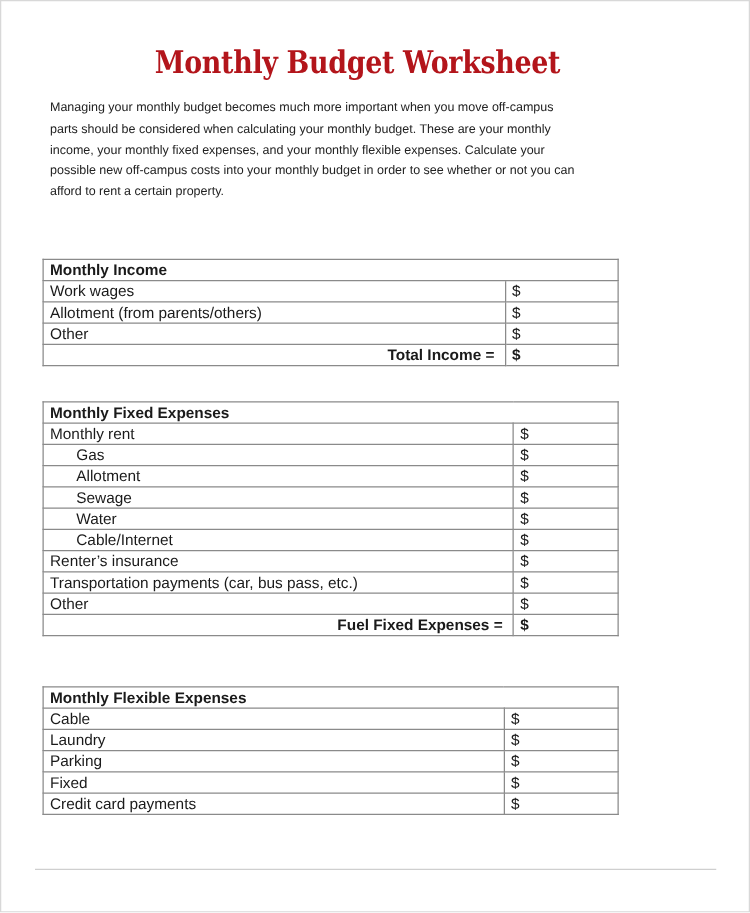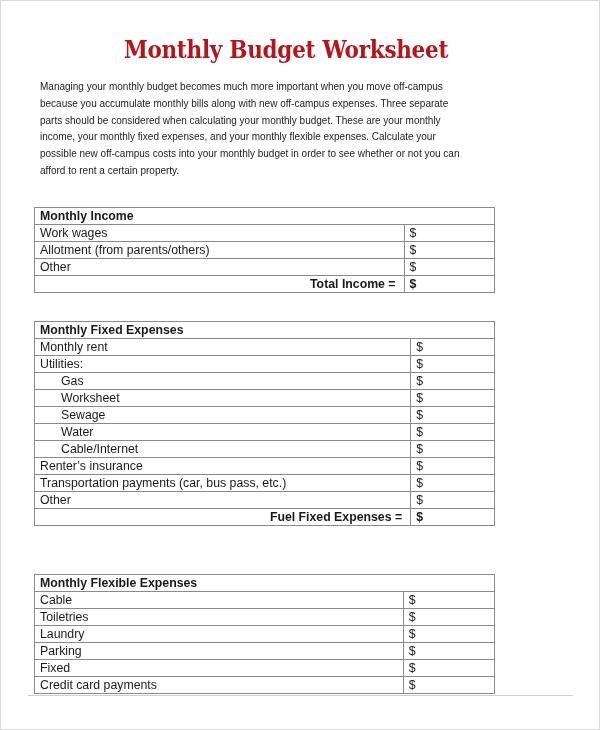--- a/index.html
+++ b/index.html
@@ -30,36 +30,35 @@
       white-space: nowrap;
     }
     table.budget td.label { width: 357px; }
     table.budget td.amt { width: 80px; padding-left: 5px; }
     table.budget td.head { font-weight: bold; }
     table.budget td.indent { padding-left: 26px; }
     table.budget td.total { text-align: right; font-weight: bold; padding-right: 8px; }
     table.budget td.total-amt { font-weight: bold; }
     #income { top: 206px; }
     #fixed { top: 320px; }
-    #flexible { top: 573px; }
+    #flexible { top: 548px; }
     .rule {
       position: absolute; left: 27px; top: 694px; width: 545px; height: 1px;
       background: #cfcfcf;
     }
   </style>
 </head>
 <body>
 
 <div class="page">
 
   <div class="title">Monthly Budget Worksheet</div>
 
   <div class="intro">
     <span>Managing your monthly budget becomes much more important when you move off-campus</span>
-    <span>because you accumulate monthly bills along with new off-campus expenses. Three separate</span>
     <span>parts should be considered when calculating your monthly budget. These are your monthly</span>
     <span>income, your monthly fixed expenses, and your monthly flexible expenses. Calculate your</span>
     <span>possible new off-campus costs into your monthly budget in order to see whether or not you can</span>
     <span>afford to rent a certain property.</span>
   </div>
 
   <table class="budget" id="income">
     <tbody>
         <tr>
       <td class="head" colspan="2">Monthly Income</td>
@@ -86,29 +85,25 @@
   <table class="budget" id="fixed">
     <tbody>
         <tr>
       <td class="head" colspan="2">Monthly Fixed Expenses</td>
     </tr>
     <tr>
       <td class="label">Monthly rent</td>
       <td class="amt">$</td>
     </tr>
     <tr>
-      <td class="label">Utilities:</td>
-      <td class="amt">$</td>
-    </tr>
-    <tr>
       <td class="label indent">Gas</td>
       <td class="amt">$</td>
     </tr>
     <tr>
-      <td class="label indent">Worksheet</td>
+      <td class="label indent">Allotment</td>
       <td class="amt">$</td>
     </tr>
     <tr>
       <td class="label indent">Sewage</td>
       <td class="amt">$</td>
     </tr>
     <tr>
       <td class="label indent">Water</td>
       <td class="amt">$</td>
     </tr>
@@ -138,24 +133,20 @@
   <table class="budget" id="flexible">
     <tbody>
         <tr>
       <td class="head" colspan="2">Monthly Flexible Expenses</td>
     </tr>
     <tr>
       <td class="label">Cable</td>
       <td class="amt">$</td>
     </tr>
     <tr>
-      <td class="label">Toiletries</td>
-      <td class="amt">$</td>
-    </tr>
-    <tr>
       <td class="label">Laundry</td>
       <td class="amt">$</td>
     </tr>
     <tr>
       <td class="label">Parking</td>
       <td class="amt">$</td>
     </tr>
     <tr>
       <td class="label">Fixed</td>
       <td class="amt">$</td>

